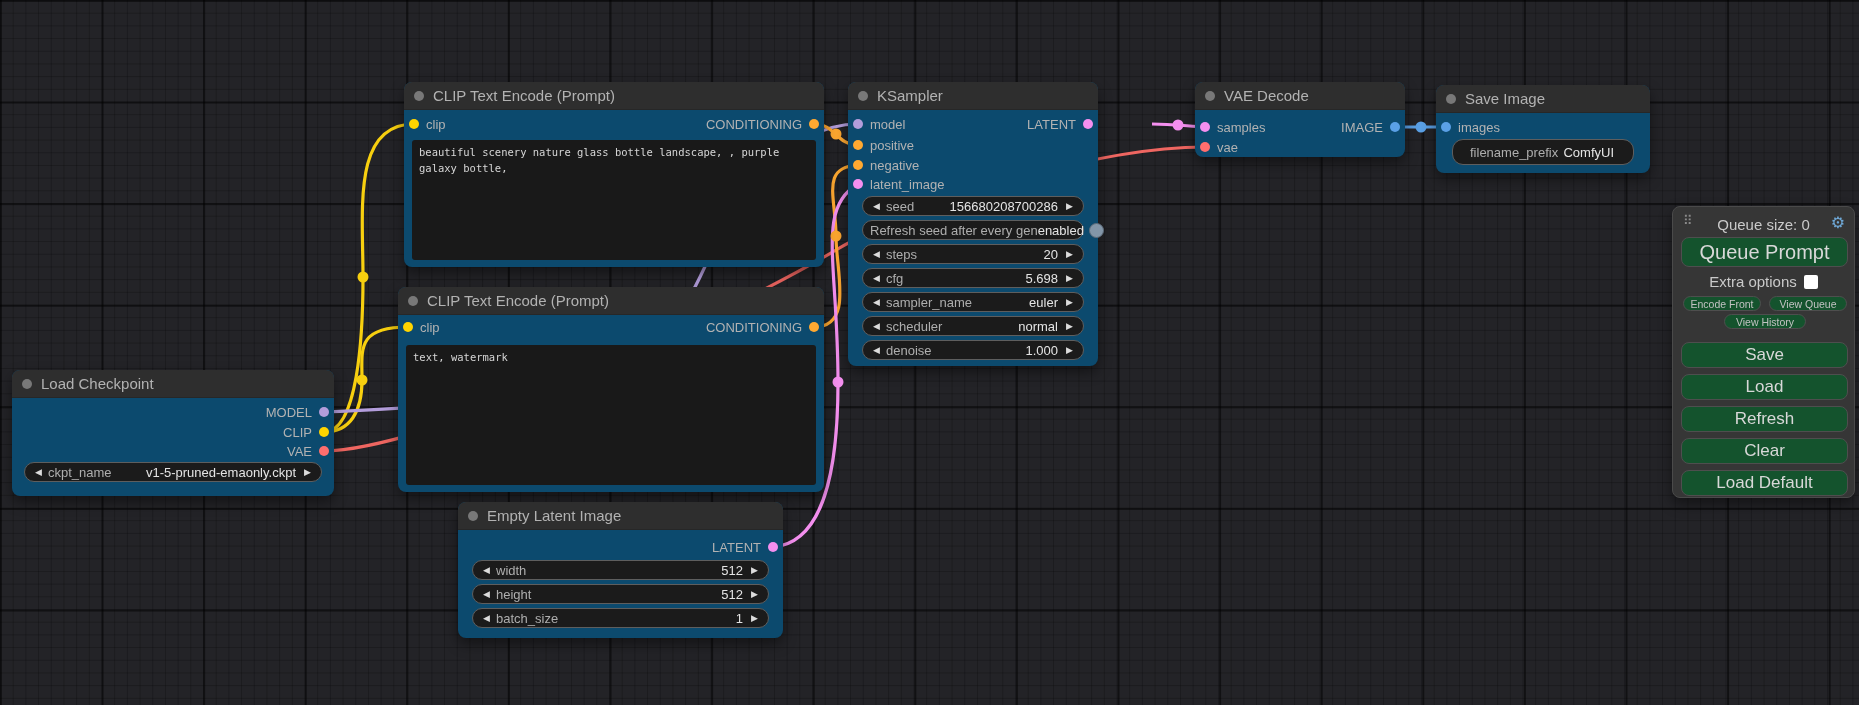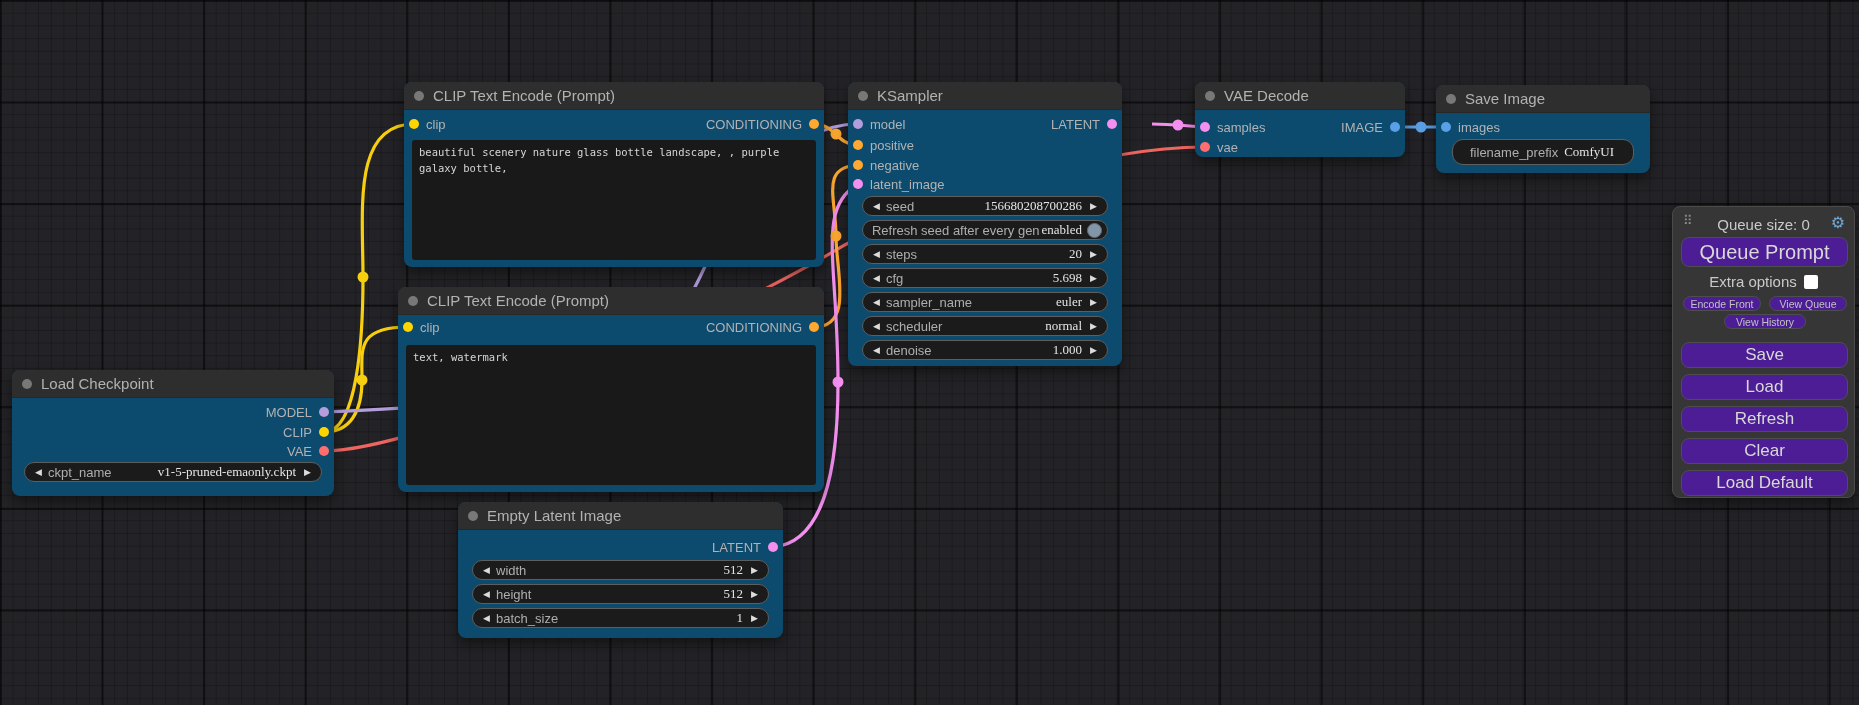--- a/index.html
+++ b/index.html
@@ -31,41 +31,41 @@
   .slot.in{left:5px;}
   .slot.out{right:5px;flex-direction:row-reverse;}
   .slot-dot{width:10px;height:10px;border-radius:50%;flex:0 0 auto;}
   .pill{
     position:absolute;height:20px;background:#1b1b1b;border:1px solid #5e5e5e;
     border-radius:11px;display:flex;align-items:center;padding:0 7px;
     font-size:13px;color:#aeaeae;box-sizing:border-box;white-space:nowrap;
   }
   .arrow{color:#dcdcdc;font-size:9px;width:13px;text-align:center;flex:0 0 auto;}
   .w-label{margin-left:3px;}
-  .w-value{margin-left:auto;color:#e4e4e4;margin-right:5px;font-family:Liberation Serif, serif;}
+  .w-value{margin-left:auto;color:#e4e4e4;margin-right:5px;}
   .w-label.center{flex:1;text-align:center;margin-left:0;}
   .toggle-dot{width:15px;height:15px;border-radius:50%;background:#8396a8;
               border:1px solid #5d6b7a;box-sizing:border-box;flex:0 0 auto;margin-right:-2px;}
   .prompt{
     position:absolute;background:#191919;border-radius:3px;color:#d6d6d6;
     font-family:"DejaVu Sans Mono",monospace;font-size:10.5px;line-height:1.5;
     padding:5px 7px;box-sizing:border-box;white-space:pre-wrap;word-break:break-word;
   }
   
   .panel{
     position:absolute;left:1672px;top:206px;width:183px;height:292px;z-index:3;
     background:#363636;border:1px solid #4a4a4a;border-radius:8px;
     box-shadow:0 6px 14px rgba(0,0,0,0.45);box-sizing:border-box;
   }
   .panel .drag-handle{position:absolute;left:10px;top:6px;color:#8a8a8a;font-size:13px;}
   .panel .qsize{position:absolute;left:0;right:0;top:9px;text-align:center;
                 color:#c9c9c9;font-size:15px;}
   .panel .gear{position:absolute;right:9px;top:6px;color:#6fa8d6;font-size:16px;}
   .btn{
-    position:absolute;background:#4c1d95;border:1px solid #4e4e4e;border-radius:8px;
+    position:absolute;background:#14532d;border:1px solid #4e4e4e;border-radius:8px;
     color:#d8d8d8;display:flex;align-items:center;justify-content:center;
     box-sizing:border-box;cursor:default;
   }
   .btn.big{left:8px;width:167px;height:26px;font-size:17px;}
   .btn.small{height:15px;font-size:10.5px;border-radius:8px;color:#c2c2c2;}
   .extra-row{position:absolute;left:0;right:0;top:66px;display:flex;
              align-items:center;justify-content:center;gap:7px;}
   .extra-row .lbl{color:#c9c9c9;font-size:15px;}
   .checkbox{width:14px;height:14px;background:#fff;border-radius:2px;}
 </style>
@@ -178,21 +178,21 @@
     <span class="arrow">▶</span>
   </div>
   <div class="pill" style="left:14px;right:14px;top:106px">
     <span class="arrow">◀</span>
     <span class="w-label">batch_size</span>
     <span class="w-value">1</span>
     <span class="arrow">▶</span>
   </div>
 </div>
 
-<div class="node" style="left:848px;top:82px;width:274px;height:284px">
+<div class="node" style="left:848px;top:82px;width:250px;height:284px">
   <div class="node-header">
     <span class="collapse-dot"></span>
     <span class="node-title">KSampler</span>
   </div>
   <div class="slot in" style="top:35px">
     <span class="slot-dot" style="background:#b39ddb"></span>
     <span>model</span>
   </div>
   <div class="slot in" style="top:56px">
     <span class="slot-dot" style="background:#ffa931"></span>

